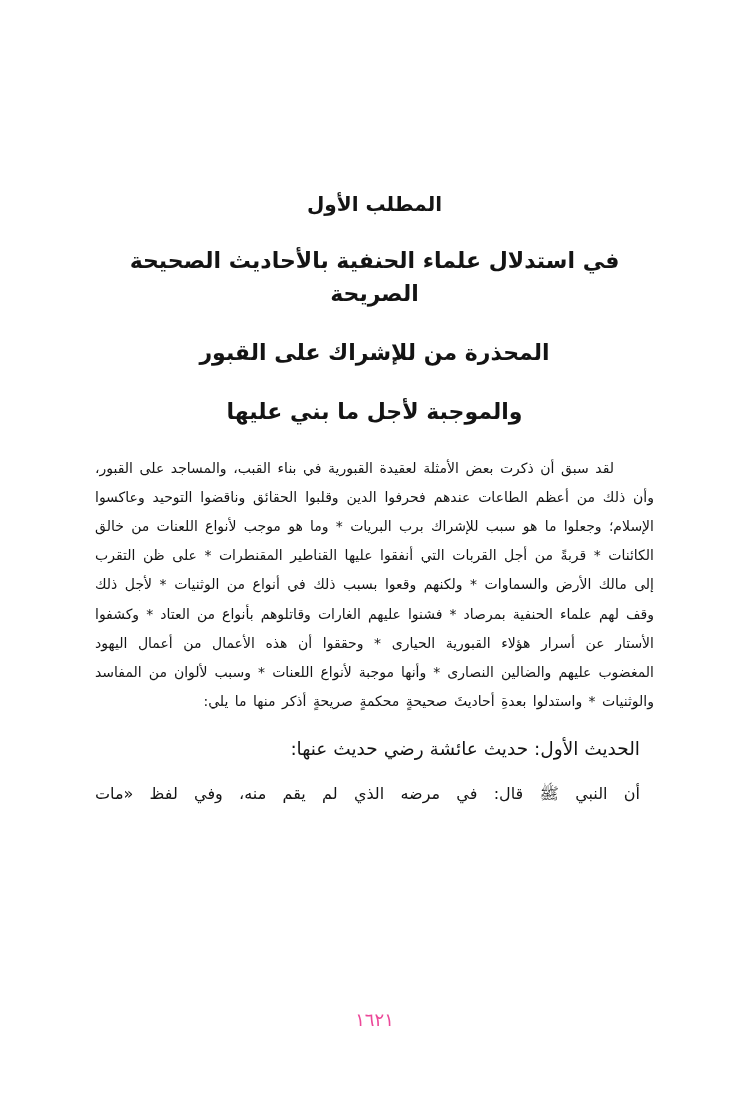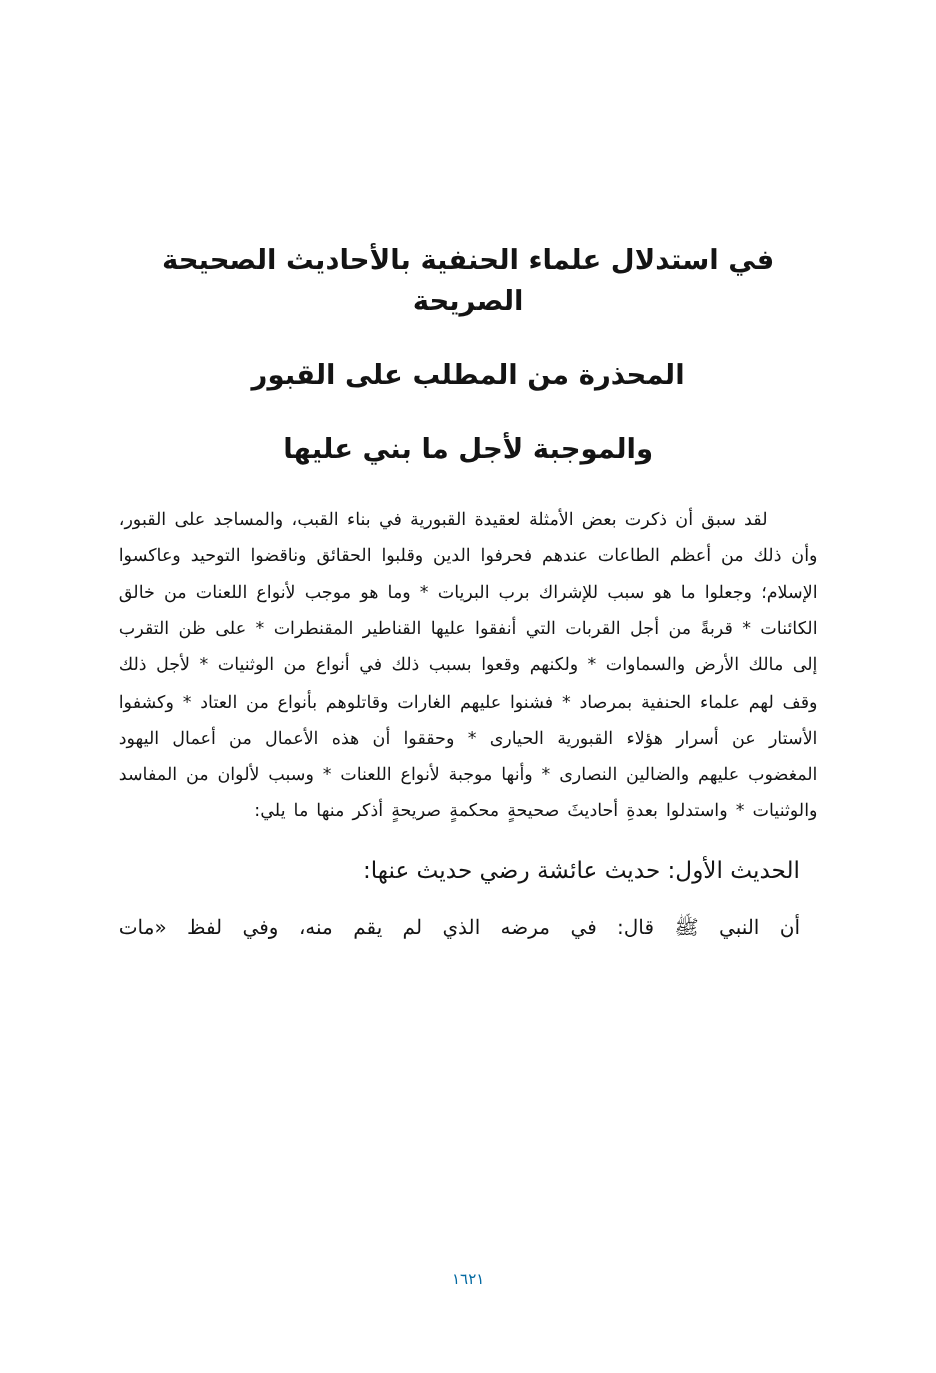--- a/index.html
+++ b/index.html
@@ -61,32 +61,33 @@
     text-align-last: justify;
     text-indent: 14px;
     word-spacing: 3px;
   }
   .page-number {
     position: absolute;
     bottom: 68px;
     left: 0;
     right: 0;
     text-align: center;
-    font-size: 12px;
-    color: #0369a1;
+    font-size: 18px;
+    color: #ec4899;
   }
 </style>
 </head>
 <body>
 
 <div class="page">
 
   <div class="title-block">
+    <h2 class="title-sub">المطلب الأول</h2>
     <h1 class="title-main">في استدلال علماء الحنفية بالأحاديث الصحيحة الصريحة</h1>
-    <h1 class="title-main">المحذرة من المطلب على القبور</h1>
+    <h1 class="title-main">المحذرة من للإشراك على القبور</h1>
     <h1 class="title-main">والموجبة لأجل ما بني عليها</h1>
   </div>
 
   <p class="body-text">لقد سبق أن ذكرت بعض الأمثلة لعقيدة القبورية في بناء القبب، والمساجد على القبور، وأن ذلك من أعظم الطاعات عندهم فحرفوا الدين وقلبوا الحقائق وناقضوا التوحيد وعاكسوا الإسلام؛ وجعلوا ما هو سبب للإشراك برب البريات * وما هو موجب لأنواع اللعنات من خالق الكائنات * قربةً من أجل القربات التي أنفقوا عليها القناطير المقنطرات * على ظن التقرب إلى مالك الأرض والسماوات * ولكنهم وقعوا بسبب ذلك في أنواع من الوثنيات * لأجل ذلك وقف لهم علماء الحنفية بمرصاد * فشنوا عليهم الغارات وقاتلوهم بأنواع من العتاد * وكشفوا الأستار عن أسرار هؤلاء القبورية الحيارى * وحققوا أن هذه الأعمال من أعمال اليهود المغضوب عليهم والضالين النصارى * وأنها موجبة لأنواع اللعنات * وسبب لألوان من المفاسد والوثنيات * واستدلوا بعدةِ أحاديثَ صحيحةٍ محكمةٍ صريحةٍ أذكر منها ما يلي:</p>
 
   <p class="hadith-line">
     <span class="hadith-label">الحديث الأول:</span>
     <span>حديث عائشة رضي حديث عنها:</span>
   </p>
 

